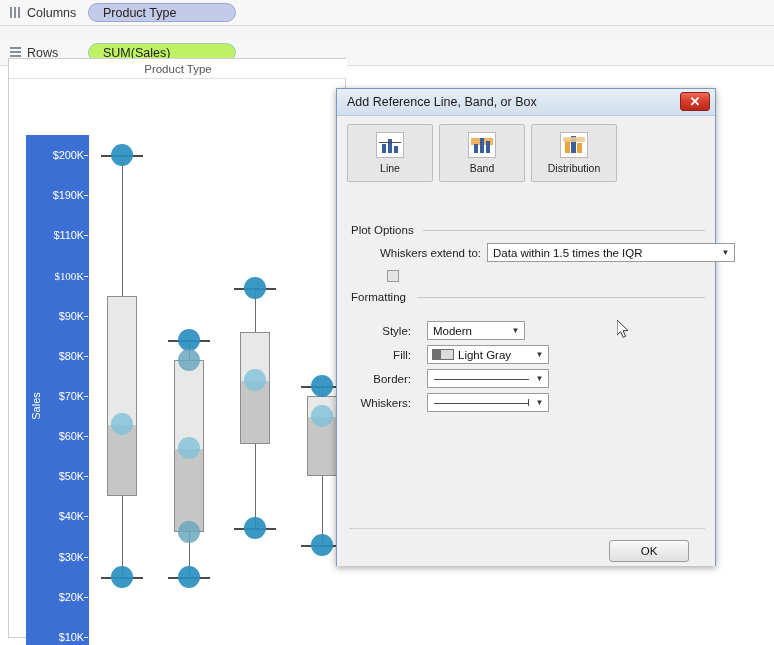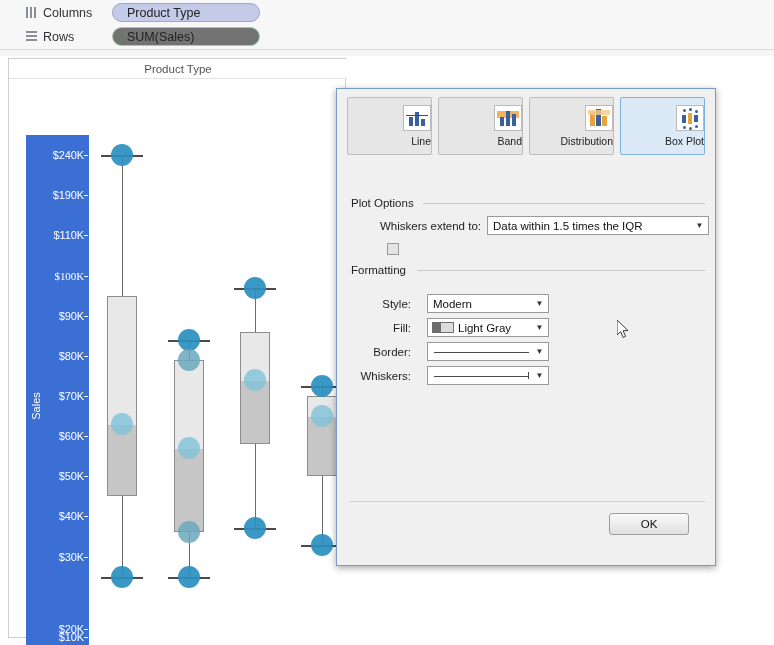--- a/index.html
+++ b/index.html
@@ -11,34 +11,34 @@
     position:relative;
     overflow:hidden;
     -webkit-font-smoothing:antialiased;
   }
 
   
   #shelves { position:absolute; left:0; top:0; width:774px; height:56px; background:#f5f5f5; }
   .shelf-row { position:absolute; left:0; width:774px; height:26px; background:#f7f7f7;
                border-bottom:1px solid #dcdcdc; display:flex; align-items:center; }
   #shelf-columns { top:0; }
-  #shelf-rows { top:24px; }
-  .shelf-label { display:flex; align-items:center; width:112px; padding-left:26px; }
+  #shelf-rows { top:40px; }
+  .shelf-label { display:flex; align-items:center; width:88px; padding-left:10px; }
   .shelf-label .shelf-text { font-size:12.5px; color:#333; margin-left:6px; }
   .shelf-ico { width:11px; height:11px; display:inline-block; position:relative; }
   .shelf-ico i { position:absolute; background:#8a8f96; display:block; }
   .ico-cols i { width:2px; height:11px; top:0; }
   .ico-cols i:nth-child(1){ left:0; } .ico-cols i:nth-child(2){ left:4px; } .ico-cols i:nth-child(3){ left:8px; }
   .ico-rows i { height:2px; width:11px; left:0; }
   .ico-rows i:nth-child(1){ top:0; } .ico-rows i:nth-child(2){ top:4px; } .ico-rows i:nth-child(3){ top:8px; }
 
   .pill { height:19px; border-radius:10px; display:flex; align-items:center; padding:0 14px;
           font-size:12.5px; color:#222; border:1px solid; }
   .pill-blue { background:#c3cbe8; border-color:#9aa6d4; min-width:148px; }
-  .pill-green { background:#737373; border-color:#9ccdae; min-width:148px; }
+  .pill-green { background:#bef264; border-color:#9ccdae; min-width:148px; }
 
   
   #viz { position:absolute; left:8px; top:58px; width:338px; height:580px;
          background:#ffffff; border:1px solid #cfcfcf; }
   #viz-title { position:absolute; left:0; top:0; width:338px; height:20px;
                display:flex; align-items:center; justify-content:center;
                font-size:11.5px; color:#555; background:#fff; border-bottom:1px solid #e3e3e3; }
 
   #yaxis { position:absolute; left:17px; top:76px; width:62px; height:542px; background:#3b6fd4; }
   .ytick { position:absolute; right:4px; font-size:11px; color:#ffffff; transform:translateY(-50%);
@@ -71,21 +71,21 @@
   #dlg-title { font-size:12.5px; color:#1a1a1a; margin-left:10px; }
   #dlg-close { position:absolute; right:5px; top:3px; width:30px; height:19px; border-radius:3px;
     background:linear-gradient(180deg,#f06a5a 0%,#d8402c 45%,#b8281a 100%);
     border:1px solid #8e2016; display:flex; align-items:center; justify-content:center;
     color:#fff; font-size:13px; font-weight:bold; line-height:1; cursor:pointer; }
 
   #dlg-body { position:relative; height:450px; background:#f0f0f0; padding:0; }
 
   #tabstrip { position:absolute; left:10px; top:8px; width:358px; height:60px; display:flex; gap:6px; }
   .tab { width:86px; height:58px; background:#e6e6e6; border:1px solid #bdbdbd; border-radius:2px;
-         display:flex; flex-direction:column; align-items:flex-end; justify-content:center; cursor:pointer; }
+         display:flex; flex-direction:column; align-items:center; justify-content:center; cursor:pointer; }
   .tab.selected { background:#dceaf8; border:1px solid #7eb3e0; }
   .tab .tabico { width:28px; height:26px; background:#ffffff; border:1px solid #b9b9b9;
                  position:relative; margin-bottom:4px; overflow:hidden; }
   .tab .tablabel { font-size:10.5px; color:#222; }
   .tb { position:absolute; bottom:4px; background:#3a5f9e; }
   .tbo { position:absolute; bottom:4px; background:#e8a33d; }
   .hline { position:absolute; left:2px; right:2px; height:1px; background:#4a4a4a; }
   .dot { position:absolute; width:3px; height:3px; border-radius:50%; background:#3a5f9e; }
 
   .grouplabel { position:absolute; font-size:11.5px; color:#222; background:#f0f0f0; padding-right:6px; }
@@ -139,32 +139,32 @@
       <span class="shelf-text">Rows</span>
     </div>
     <div class="pill pill-green">SUM(Sales)</div>
   </div>
 </div>
 
 <div id="viz">
   <div id="viz-title">Product Type</div>
   <div id="yaxis">
     <div id="yaxis-title">Sales</div>
-  <div class="ytick" style="top: 20.0741px;">$240K</div>
+  <div class="ytick" style="top: 20.0741px;">$200K</div>
       <div class="ytick" style="top: 60.2222px;">$190K</div>
       <div class="ytick" style="top: 100.37px;">$110K</div>
       <div class="ytick" style="top: 140.519px; font-family: Liberation Serif, serif;">$100K</div>
       <div class="ytick" style="top: 180.667px;">$90K</div>
       <div class="ytick" style="top: 220.815px;">$80K</div>
       <div class="ytick" style="top: 260.963px;">$70K</div>
       <div class="ytick" style="top: 301.111px;">$60K</div>
       <div class="ytick" style="top: 341.259px;">$50K</div>
       <div class="ytick" style="top: 381.407px;">$40K</div>
       <div class="ytick" style="top: 421.556px;">$30K</div>
-      <div class="ytick" style="top: 461.704px; margin-top: 32px;">$20K</div>
+      <div class="ytick" style="top: 461.704px;">$20K</div>
       <div class="ytick" style="top: 501.852px; text-align: right;">$10K</div>
     </div>
   <div id="plot">
       <div class="bp" style="left: 18.25px; width: 30px;">
         <div class="bp-wline" style="top: 20.0741px; height: 140.519px;"></div>
         <div class="bp-wline" style="top: 361.333px; height: 80.2963px;"></div>
         <div class="bp-box" style="top: 160.593px; height: 200.741px; left: 0px; width: 30px;">
           <div class="bp-lower" style="inset: 128.474px 0px 0px;"></div>
         </div>
         <div class="bp-cap" style="top: 20.0741px; width: 42px;"></div>
@@ -209,20 +209,24 @@
       <div class="mark mark-in" style="width: 22px; height: 22px; top: 244.904px; left: 166.25px;"></div>
       <div class="mark mark-out" style="width: 22px; height: 22px; top: 393.452px; left: 166.25px;"></div>
       <div class="mark mark-out" style="width: 22px; height: 22px; top: 250.926px; left: 232.75px;"></div>
       <div class="mark mark-in" style="width: 22px; height: 22px; top: 281.037px; left: 232.75px;"></div>
       <div class="mark mark-out" style="width: 22px; height: 22px; top: 409.511px; left: 232.75px;"></div>
     </div>
 
 </div>
 
 <div id="dialog">
+  <div id="dlg-titlebar">
+    <span id="dlg-title">Add Reference Line, Band, or Box</span>
+    <div id="dlg-close">✕</div>
+  </div>
 
   <div id="dlg-body">
     <div id="tabstrip">
 
       <div class="tab">
         <div class="tabico">
           <div class="tb" style="left:5px;width:4px;height:9px;"></div>
           <div class="tb" style="left:11px;width:4px;height:14px;"></div>
           <div class="tb" style="left:17px;width:4px;height:7px;"></div>
           <div class="hline" style="top:9px;"></div>
@@ -243,52 +247,38 @@
       <div class="tab">
         <div class="tabico">
           <div class="tbo" style="left:4px;width:5px;height:14px;"></div>
           <div class="tb" style="left:10px;width:5px;height:17px;"></div>
           <div class="tbo" style="left:16px;width:5px;height:10px;"></div>
           <div style="position:absolute;left:2px;right:2px;top:4px;height:5px;background:#f3c98c;opacity:.85;"></div>
         </div>
         <div class="tablabel">Distribution</div>
       </div>
 
-      <div class="tab selected">
-        <div class="tabico">
-          <div class="tb" style="left:5px;width:4px;height:8px;bottom:7px;"></div>
-          <div class="tbo" style="left:11px;width:4px;height:11px;bottom:6px;"></div>
-          <div class="tb" style="left:17px;width:4px;height:7px;bottom:8px;"></div>
-          <div class="dot" style="left:6px;top:3px;"></div>
-            <div class="dot" style="left:6px;top:20px;"></div>
-          <div class="dot" style="left:12px;top:2px;"></div>
-            <div class="dot" style="left:12px;top:21px;"></div>
-          <div class="dot" style="left:18px;top:4px;"></div>
-            <div class="dot" style="left:18px;top:19px;"></div>
-        </div>
-        <div class="tablabel">Box Plot</div>
-      </div>
     </div>
 
     <div class="grouplabel" style="left:14px; top:108px;">Plot Options</div>
     <div class="grouprule" style="left:86px; top:114px; width:282px;"></div>
 
     <div class="flabel" style="left:24px; top:131px; width:120px;">Whiskers extend to:</div>
-    <div class="combo" style="left:150px; top:127px; width:222px;">
+    <div class="combo" style="left:150px; top:127px; width:248px;">
       <span class="ctext">Data within 1.5 times the IQR</span>
       <span class="carrow">▼</span>
     </div>
 
     <div id="chk" style="left:50px; top:154px;"></div>
 
     <div class="grouplabel" style="left:14px; top:175px;">Formatting</div>
     <div class="grouprule" style="left:80px; top:181px; width:288px;"></div>
 
     <div class="flabel" style="left:14px; top:209px; width:60px;">Style:</div>
-    <div class="combo" style="left:90px; top:205px; width:122px;">
+    <div class="combo" style="left:90px; top:205px; width:98px;">
       <span class="ctext">Modern</span>
       <span class="carrow">▼</span>
     </div>
 
     <div class="flabel" style="left:14px; top:233px; width:60px;">Fill:</div>
     <div class="combo" style="left:90px; top:229px; width:122px;">
       <span class="swatch"></span>
       <span class="ctext" style="padding-left:4px;">Light Gray</span>
       <span class="carrow">▼</span>
     </div>

